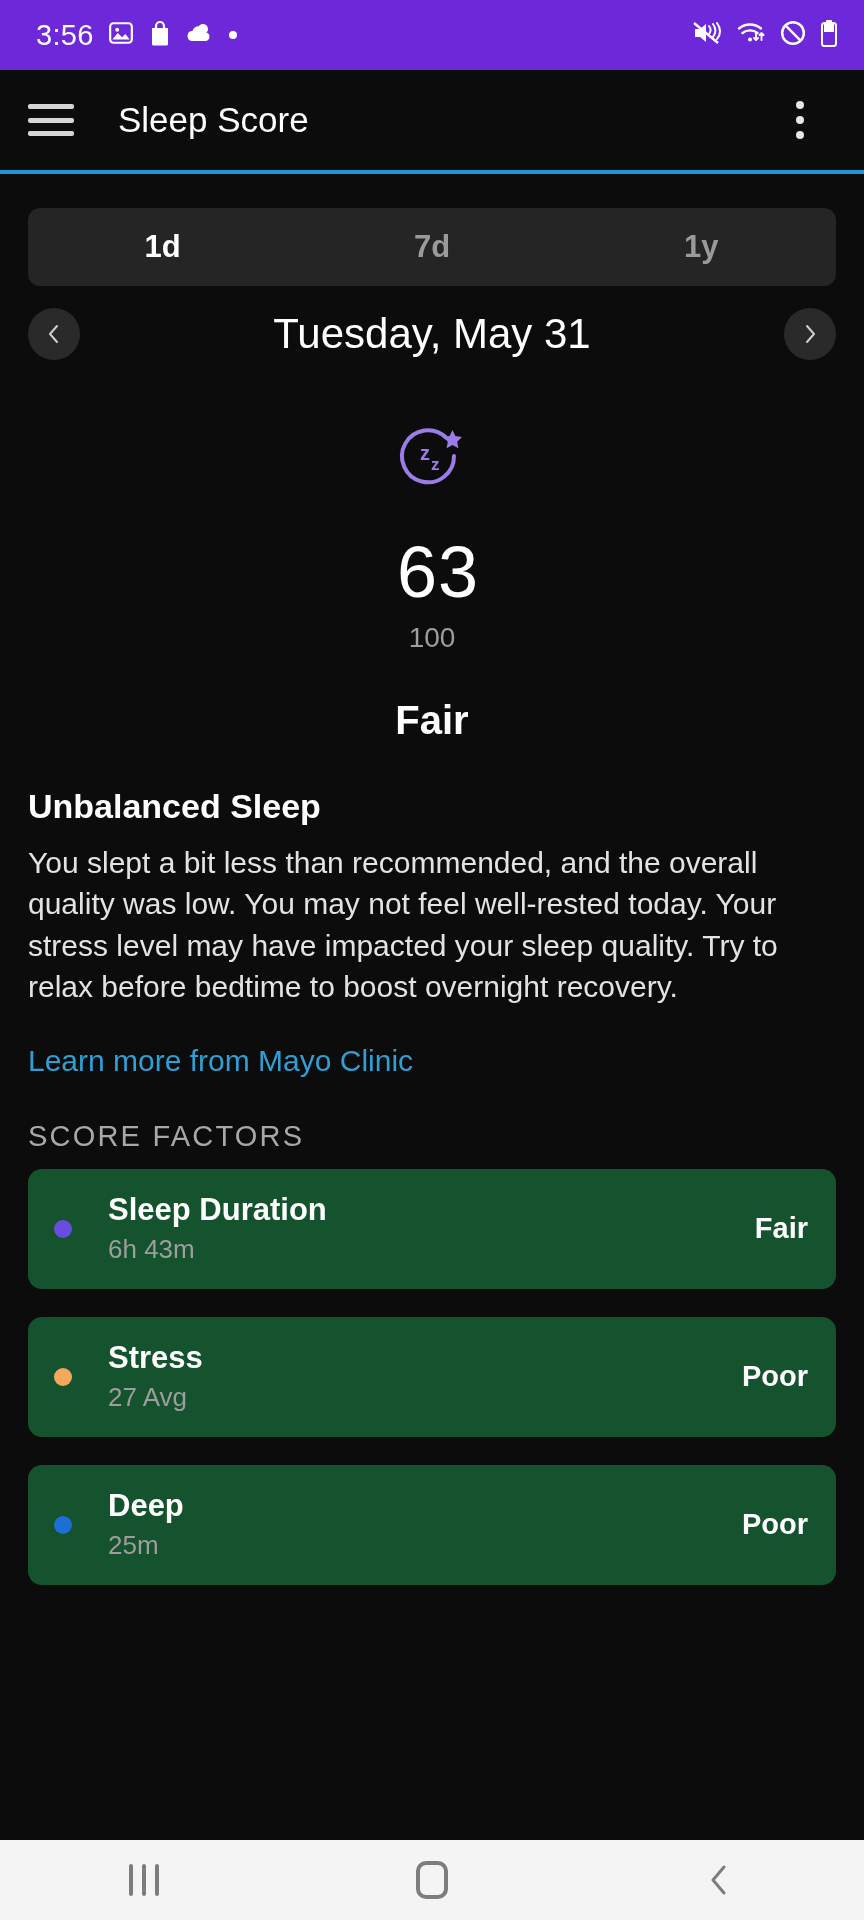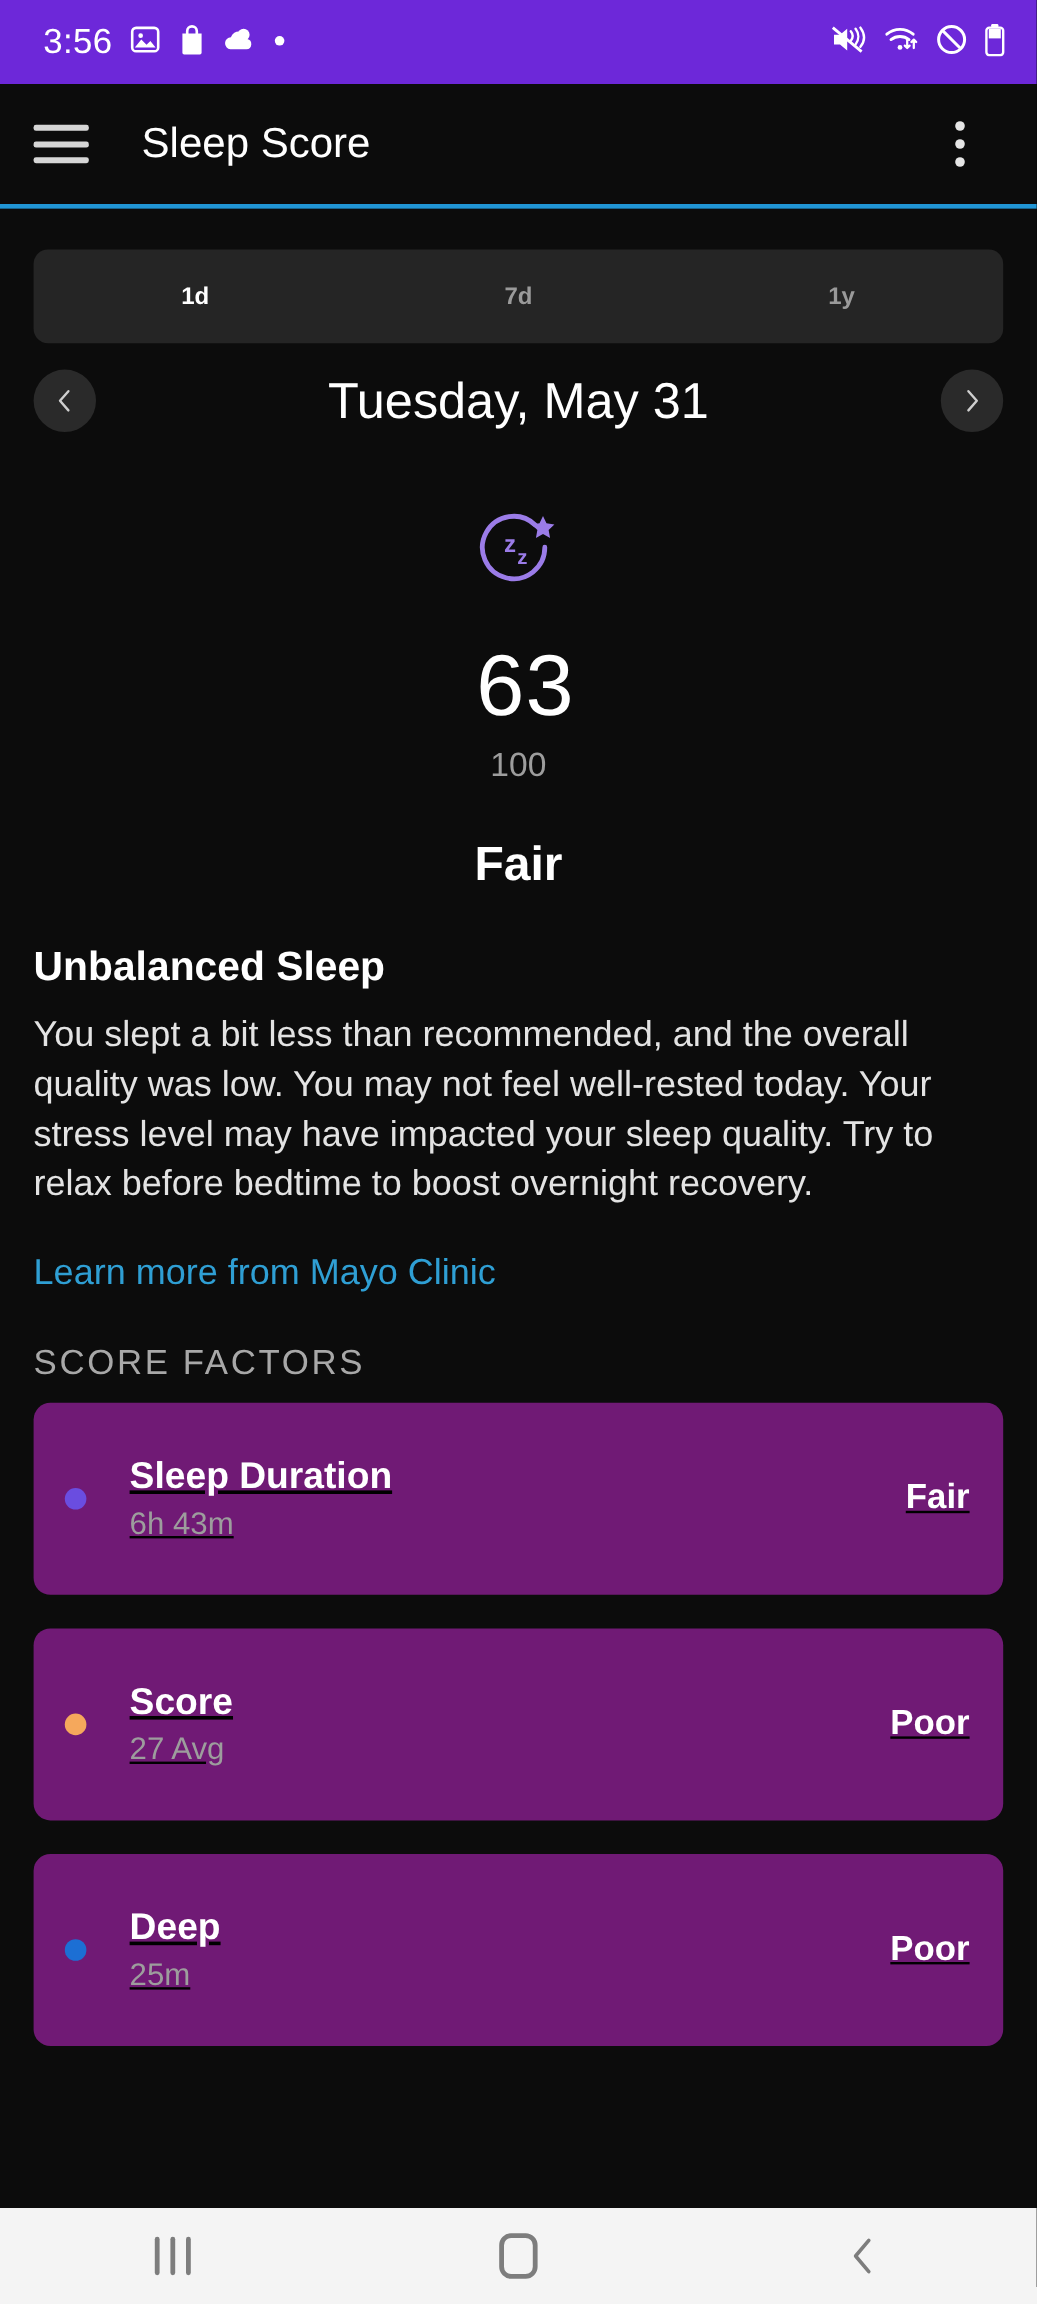--- a/index.html
+++ b/index.html
@@ -38,21 +38,21 @@
   
   .content { flex:1; overflow:hidden; position:relative; background:#0c0c0c; }
 
   .seg-wrap { padding:34px 28px 0 28px; }
   .segmented {
     height:78px; background:#252525; border-radius:12px;
     display:flex; align-items:stretch;
   }
   .seg-item {
     flex:1; display:flex; align-items:center; justify-content:center;
-    color:#9a9a9a; font-size:20px; font-weight:bold; cursor:pointer;
+    color:#9a9a9a; font-size:31px; font-weight:bold; cursor:pointer;
   }
   .seg-item.active { color:#ffffff; }
 
   .datenav {
     height:96px; display:flex; align-items:center; justify-content:space-between;
     padding:0 28px;
   }
   .arrow-btn {
     width:52px; height:52px; border-radius:50%; background:#2a2a2a;
     display:flex; align-items:center; justify-content:center; cursor:pointer;
@@ -70,23 +70,23 @@
   .desc-title { color:#ffffff; font-size:34px; font-weight:bold; }
   .desc-body { color:#e3e3e3; font-size:30px; line-height:1.38; margin-top:16px; }
   .desc-link { color:#2f9fd4; font-size:30px; margin-top:36px; display:inline-block; cursor:pointer; }
 
   .factors-head {
     color:#a8a8a8; font-size:29px; letter-spacing:2.2px;
     padding:42px 28px 0 28px; text-transform:uppercase;
   }
   .factor-list { padding:16px 28px 0 28px; }
   .factor-card {
-    background:#701a75; border-radius:14px; height:160px;
+    background:#14532d; border-radius:14px; height:120px;
     display:flex; align-items:center; padding:0 28px 0 26px;
-    margin-bottom:28px; cursor:pointer;text-decoration:underline;
+    margin-bottom:28px; cursor:pointer;
   }
   .factor-dot { width:18px; height:18px; border-radius:50%; flex:0 0 18px; }
   .factor-texts { margin-left:36px; flex:1; display:flex; flex-direction:column; justify-content:center; gap:6px; }
   .factor-name { color:#ffffff; font-size:31px; font-weight:bold; }
   .factor-value { color:#9d9d9d; font-size:26px; }
   .factor-rating { color:#ffffff; font-size:29px; font-weight:bold; }
 
   
   .navbar {
     position:absolute; left:0; bottom:0; width:864px; height:80px;
@@ -230,21 +230,21 @@
         <div class="factor-texts">
           <div class="factor-name">Sleep Duration</div>
           <div class="factor-value">6h 43m</div>
         </div>
         <div class="factor-rating">Fair</div>
       </div>
 
       <div class="factor-card">
         <span class="factor-dot" style="background:#f5a85c"></span>
         <div class="factor-texts">
-          <div class="factor-name">Score</div>
+          <div class="factor-name">Stress</div>
           <div class="factor-value">27 Avg</div>
         </div>
         <div class="factor-rating">Poor</div>
       </div>
 
       <div class="factor-card">
         <span class="factor-dot" style="background:#1c6fd4"></span>
         <div class="factor-texts">
           <div class="factor-name">Deep</div>
           <div class="factor-value">25m</div>

